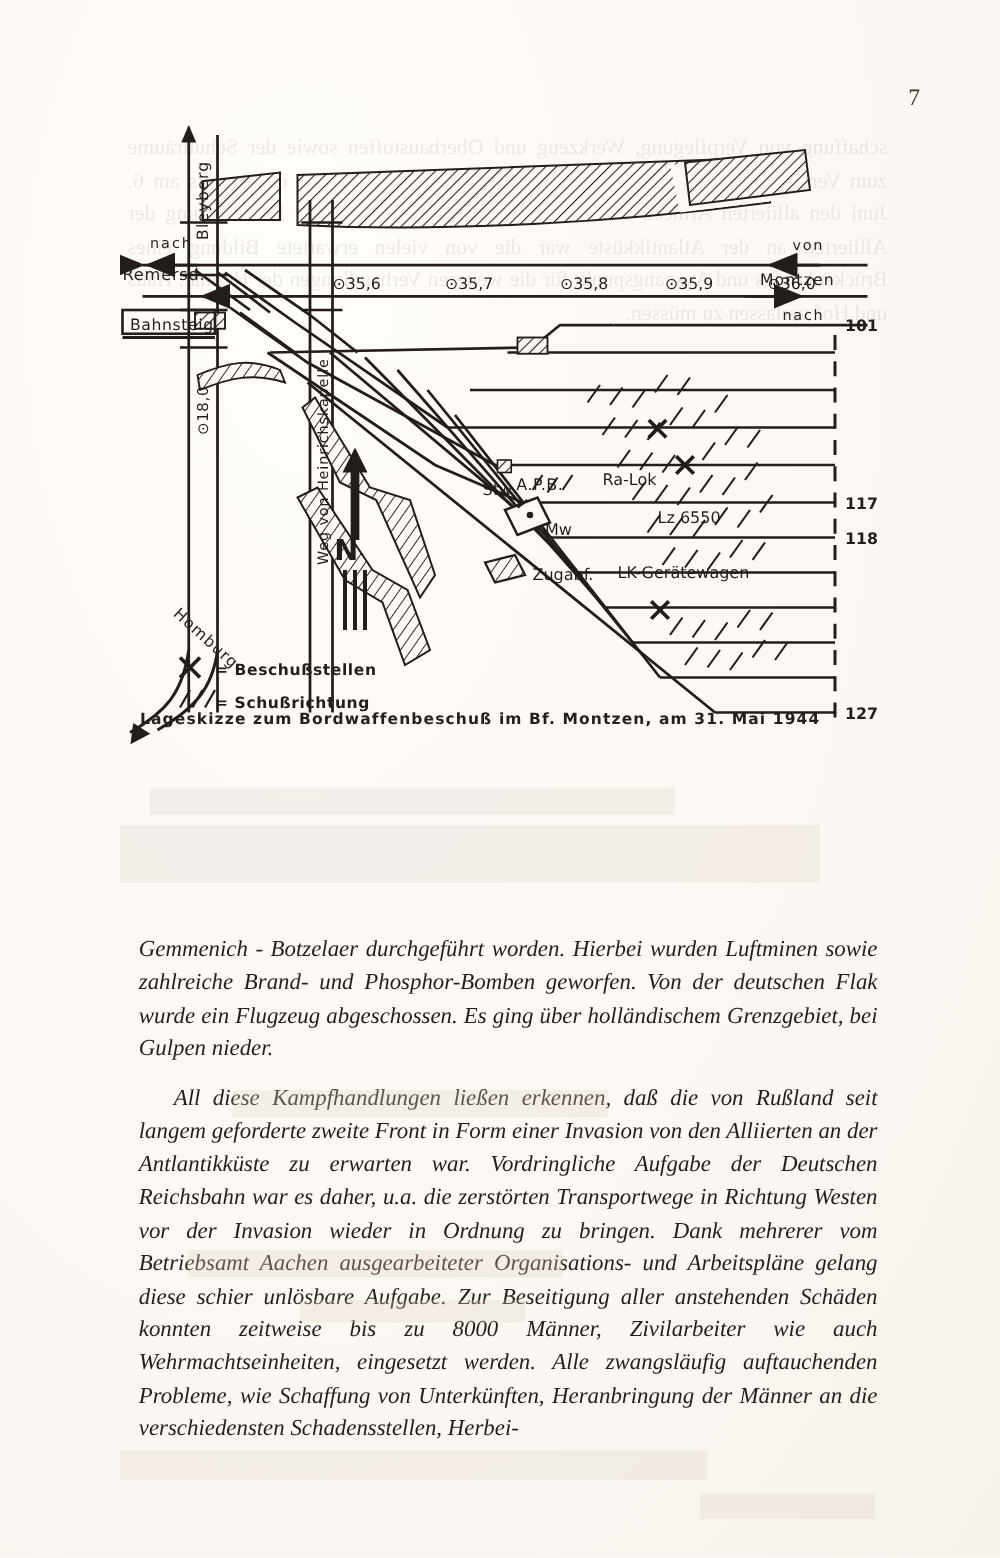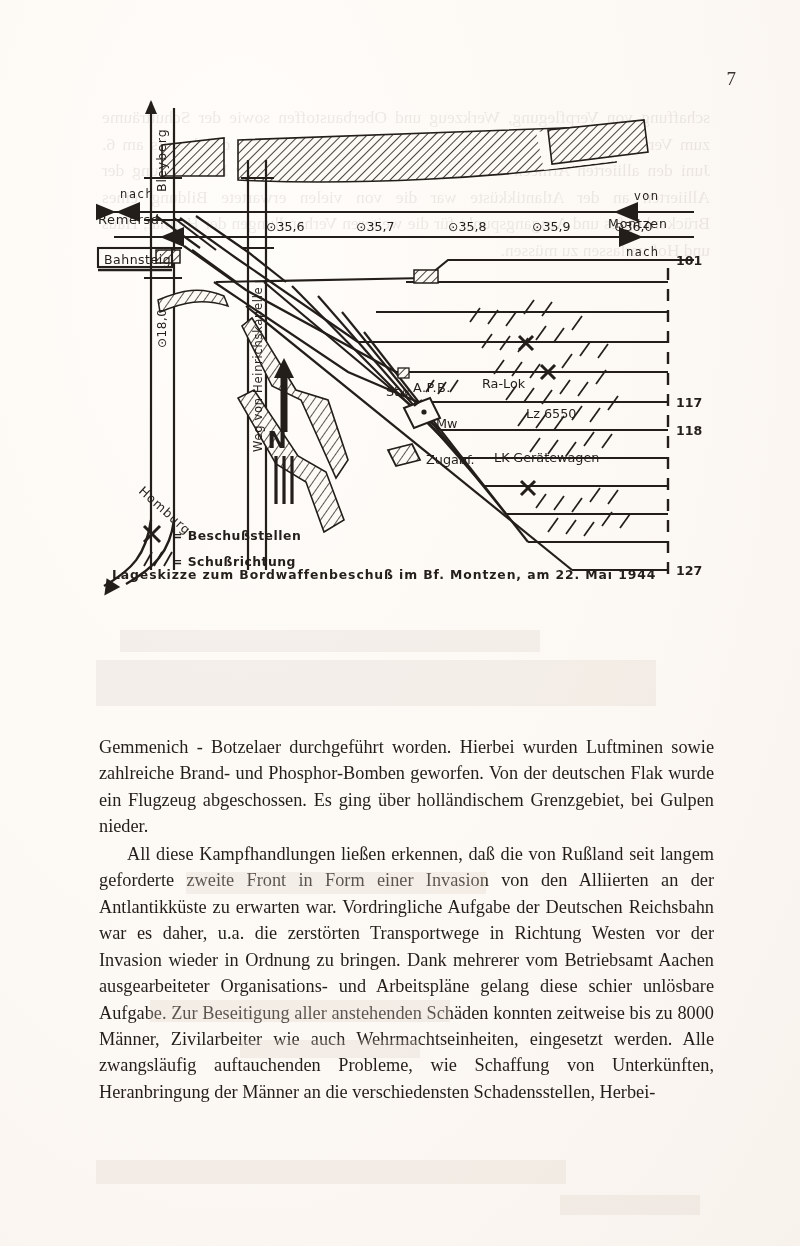--- a/index.html
+++ b/index.html
@@ -52,21 +52,21 @@
   }
 
   
   .body-text{
     position:absolute;left:98px;top:733px;width:617px;
     font-family:"Liberation Serif",serif;
     font-size:18.3px;line-height:26.45px;
     color:#231e19;
     text-align:justify;
   }
-  .body-text p{margin:1px;}
+  .body-text p{margin:13px;font-style:italic;}
   .body-text p.indent{text-indent:28px;}
 
   
   .bleed{
     position:absolute;pointer-events:none;
     background:#ded5c9;opacity:.30;
   }
 </style>
 </head>
 <body>
@@ -327,21 +327,21 @@
       <text x="330" y="364" font-size="12.8">Zugabf.</text>
 
       <text x="181" y="348" font-size="23" font-weight="700" text-anchor="middle">N</text>
 
       <text x="76" y="440" font-size="12.4" font-weight="700" letter-spacing="0.5">= Beschußstellen</text>
       <text x="76" y="466" font-size="12.4" font-weight="700" letter-spacing="0.5">= Schußrichtung</text>
     </g>
   </svg>
 </div>
 
-<div class="caption">Lageskizze zum Bordwaffenbeschuß   im Bf. Montzen, am 22. Mai 1944</div>
+<div class="caption">Lageskizze zum Bordwaffenbeschuß   im Bf. Montzen, am 31. Mai 1944</div>
 
 <div class="body-text">
   <p>Gemmenich - Botzelaer durchgeführt worden. Hierbei wurden Luftminen sowie zahlreiche Brand- und Phosphor-Bomben geworfen. Von der deutschen Flak wurde ein Flugzeug abgeschossen. Es ging über holländischem Grenzgebiet, bei Gulpen nieder.</p>
   <p class="indent">All diese Kampfhandlungen ließen erkennen, daß die von Rußland seit langem geforderte zweite Front in Form einer Invasion von den Alliierten an der Antlantikküste zu erwarten war. Vordringliche Aufgabe der Deutschen Reichsbahn war es daher, u.a. die zerstörten Transportwege in Richtung Westen vor der Invasion wieder in Ordnung zu bringen. Dank mehrerer vom Betriebsamt Aachen ausgearbeiteter Organisations- und Arbeitspläne gelang diese schier unlösbare Aufgabe. Zur Beseitigung aller anstehenden Schäden konnten zeitweise bis zu 8000 Männer, Zivilarbeiter wie auch Wehrmachtseinheiten, eingesetzt werden. Alle zwangsläufig auftauchenden Probleme, wie Schaffung von Unterkünften, Heranbringung der Männer an die verschiedensten Schadensstellen, Herbei-</p>
 </div>
 
 <div class="bleed" style="left:186px;top:872px;width:300px;height:22px;"></div>
 <div class="bleed" style="left:150px;top:1000px;width:300px;height:22px;"></div>
 <div class="bleed" style="left:96px;top:1160px;width:470px;height:24px;"></div>
 <div class="bleed" style="left:120px;top:630px;width:420px;height:22px;"></div>

